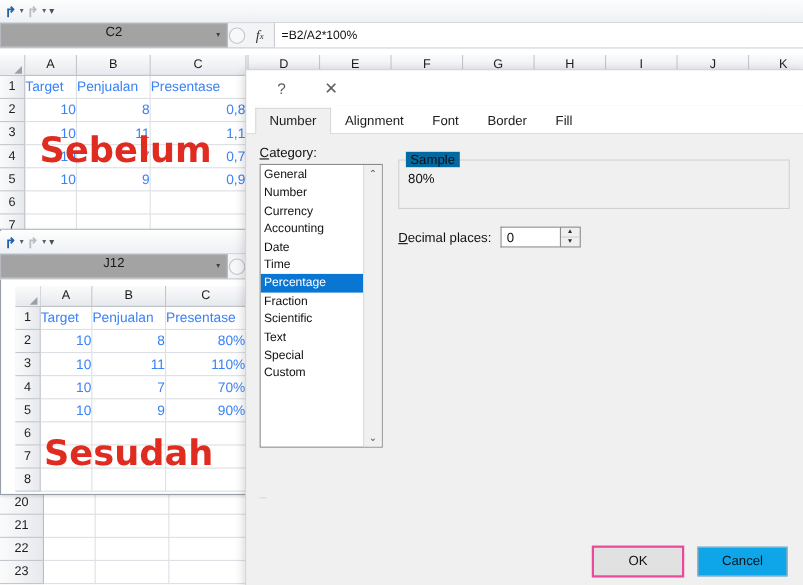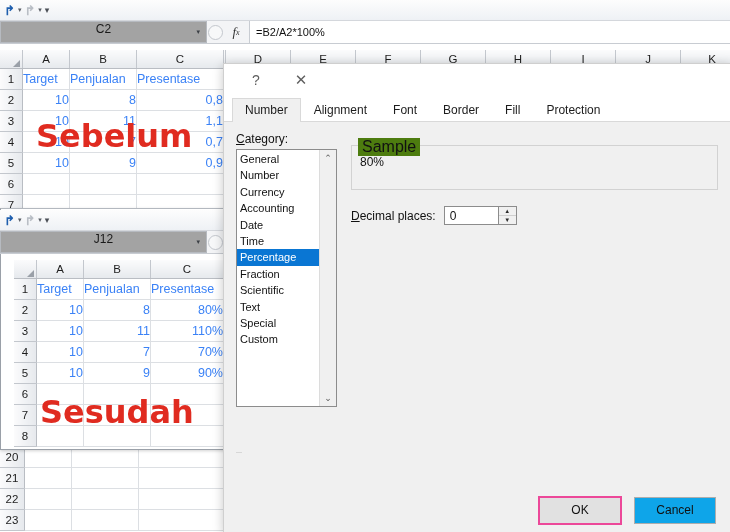--- a/index.html
+++ b/index.html
@@ -137,21 +137,21 @@
   }
 
   .dlg-body{
     flex:1; background:#f0f0f0; position:relative;
     padding:10px 12px 0 12px;
   }
   .lbl{ font-size:12px; color:#111; }
   .lbl u{ text-decoration:underline; }
 
   .two-col{ display:flex; gap:14px; }
-  .col-left{ width:101px; }
+  .col-left{ width:112px; }
   .col-right{ flex:1; }
 
   .listbox{
     margin-top:3px; height:256px; background:#ffffff;
     border:1px solid #8c8c8c; display:flex; position:relative;
     overflow:hidden;
   }
   .listitems{ flex:1; padding-top:1px; }
   .litem{
     font-size:11px; color:#111; padding:0 3px; height:16.4px;
@@ -165,22 +165,22 @@
   }
   .lb-arrow{ font-size:9px; color:#5a5a5a; height:16px; line-height:16px;}
 
   .sample-grp{ position:relative; margin-top:13px; }
   .sample-box{
     border:1px solid #d2d2d2; background:transparent;
     height:34px; padding:9px 0 0 8px;
     font-size:12px; color:#111;
   }
   .sample-legend{
-    position:absolute; top:-7px; left:7px; background:#4d7c0f;
-    padding:0 4px; font-size:16px; color:#111;
+    position:absolute; top:-7px; left:7px; background:#0369a1;
+    padding:0 4px; font-size:12px; color:#111;
   }
 
   .dec-row{ display:flex; align-items:center; margin-top:16px; gap:8px;}
   .spin-wrap{ display:flex; height:19px; }
   .spin-input{
     width:48px; border:1px solid #8c8c8c; border-right:none;
     background:#fff; font-size:12px; color:#111;
     display:flex; align-items:center; padding-left:5px;
   }
   .spin-btns{
@@ -235,21 +235,21 @@
         <th class="colhead" style="width:62px;">K</th>
       </tr>
     </tbody>
       </table>
   </div>
 
   <div class="grid" style="left:0px; top:447px; width:220px; height:85px;">
     <table style="width:220px;">
       <tbody>
           <tr>
-        <th class="rowhead" style="width:24px;height:20px;">20</th>
+        <th class="rowhead" style="width:39px;height:20px;">20</th>
         <td class="cell" style="width:46px;"></td>
         <td class="cell" style="width:66px;"></td>
         <td class="cell" style="width:86px;"></td>
       </tr>
       <tr>
         <th class="rowhead" style="height:20px;">21</th>
         <td class="cell"></td>
         <td class="cell"></td>
         <td class="cell"></td>
       </tr>
@@ -440,21 +440,20 @@
       <div class="dlg-btn">?</div>
       <div class="dlg-btn close">✕</div>
     </div>
 
     <div class="tabs">
       <div class="tab active">Number</div>
       <div class="tab">Alignment</div>
       <div class="tab">Font</div>
       <div class="tab">Border</div>
       <div class="tab">Fill</div>
-      <div class="tab">Protection</div>
     </div>
 
     <div class="dlg-body">
       <div class="two-col">
 
         <div class="col-left">
           <div class="lbl">
             <u>C</u><span>ategory:</span>
           </div>
           <div class="listbox">

